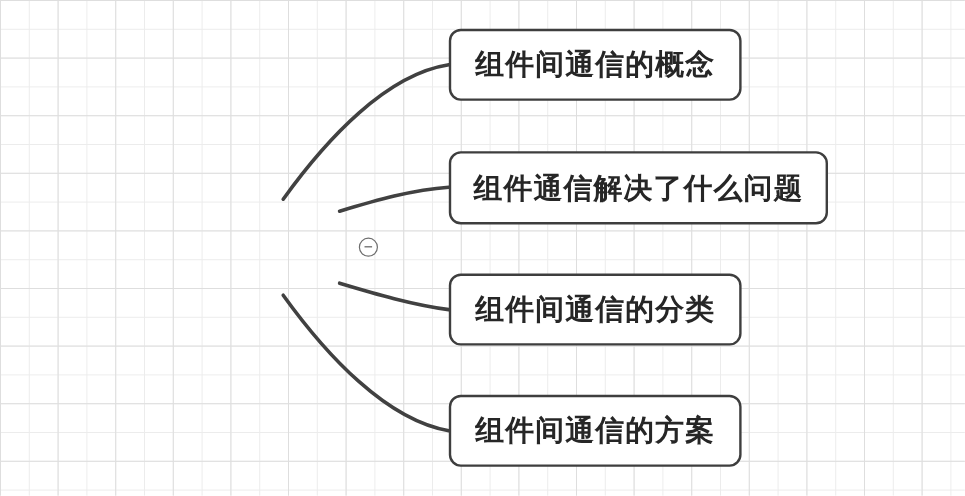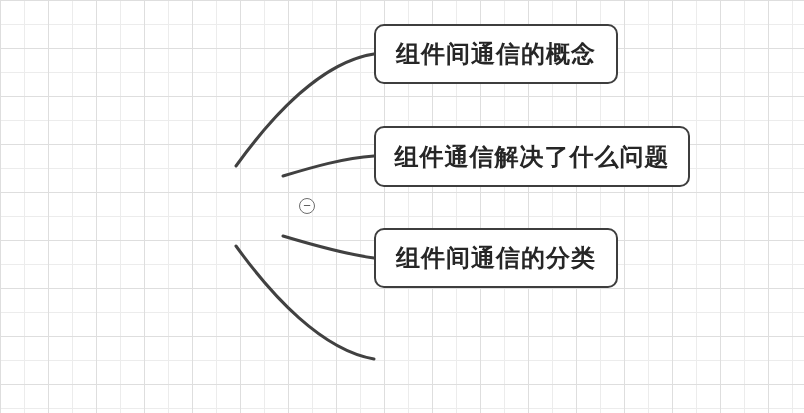--- a/index.html
+++ b/index.html
@@ -113,14 +113,17 @@
   </div>
 
   <div class="branch branch-1">
     <span>组件间通信的概念</span>
   </div>
 
   <div class="branch branch-3">
     <span>组件间通信的分类</span>
   </div>
 
+  <div class="branch branch-4">
+    <span>组件间通信的方案</span>
+  </div>
 
 </div>
 
 </body></html>

